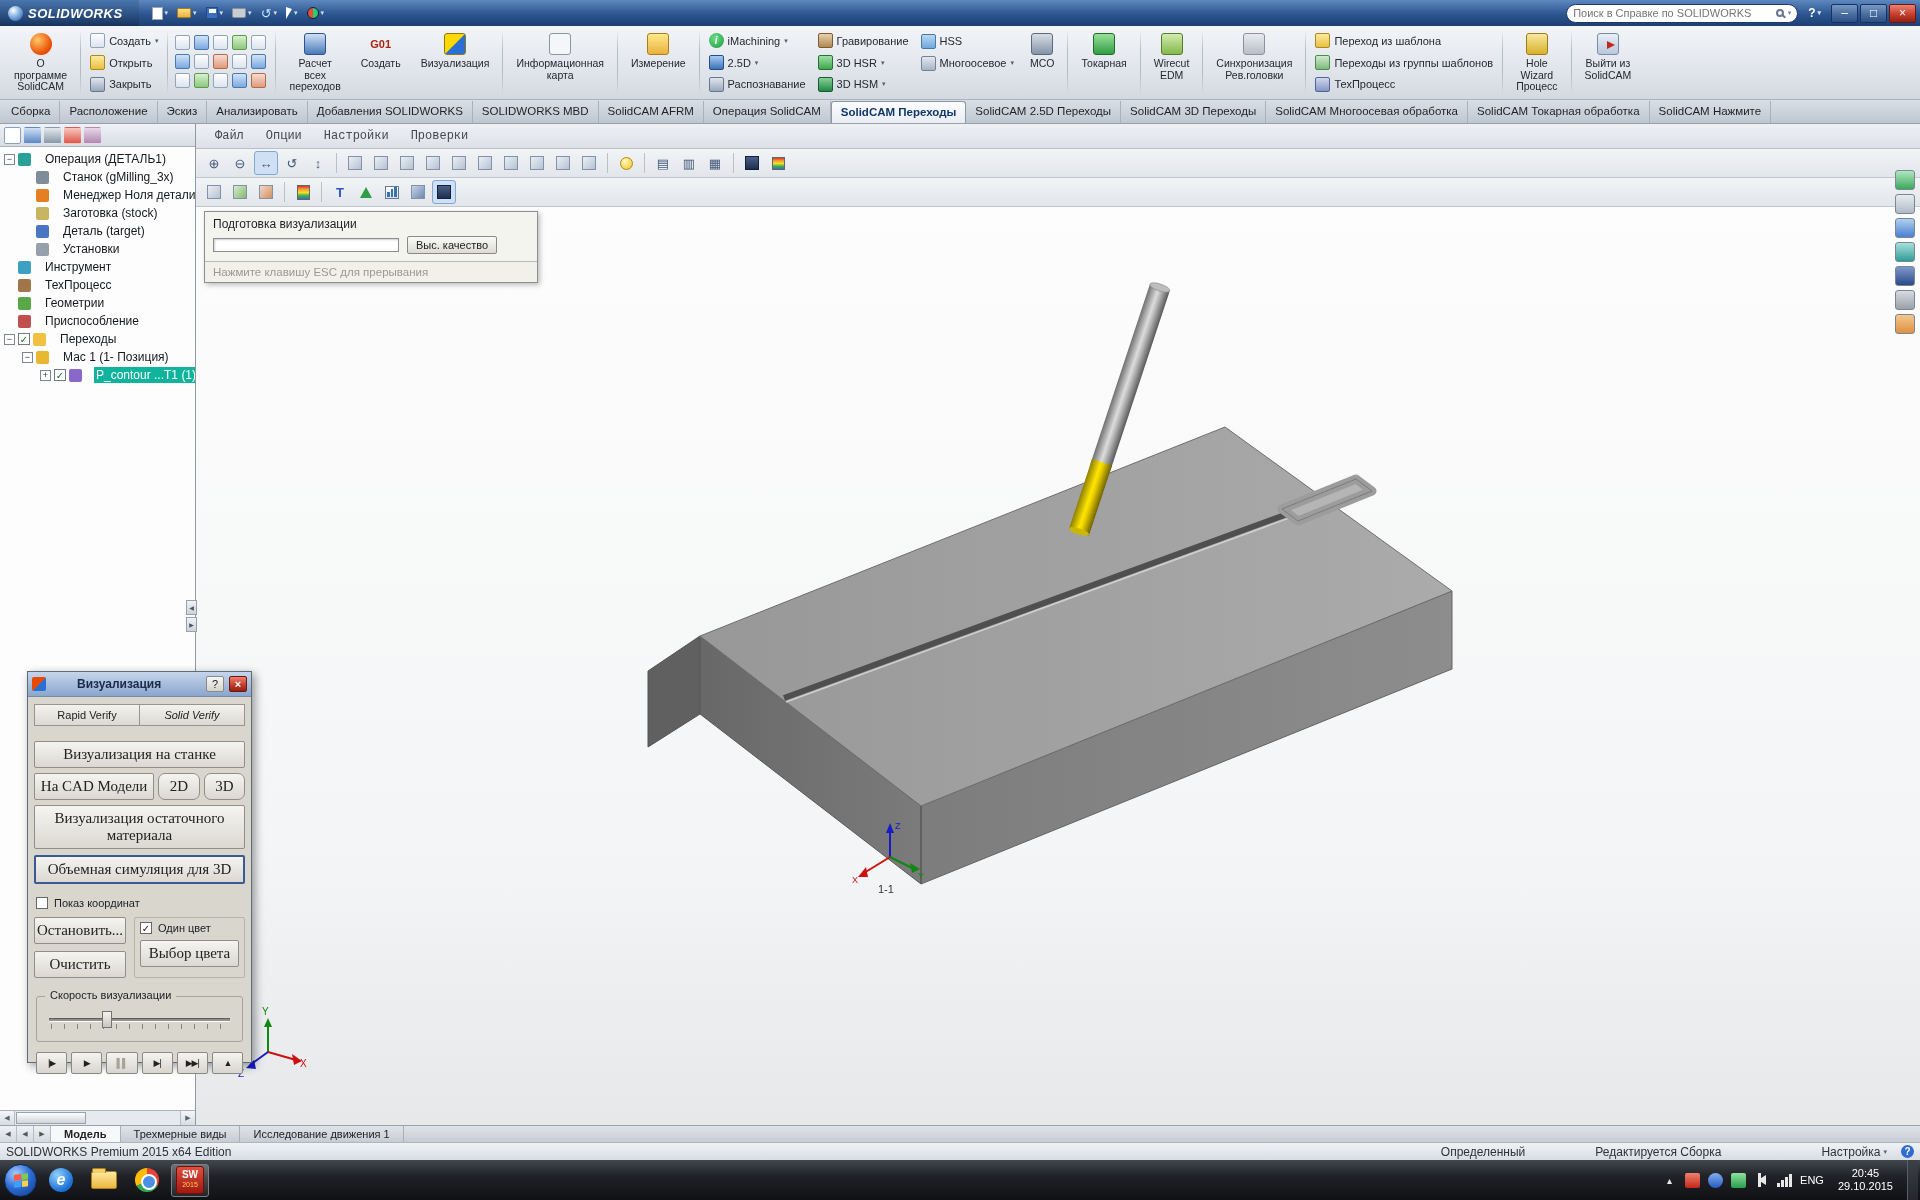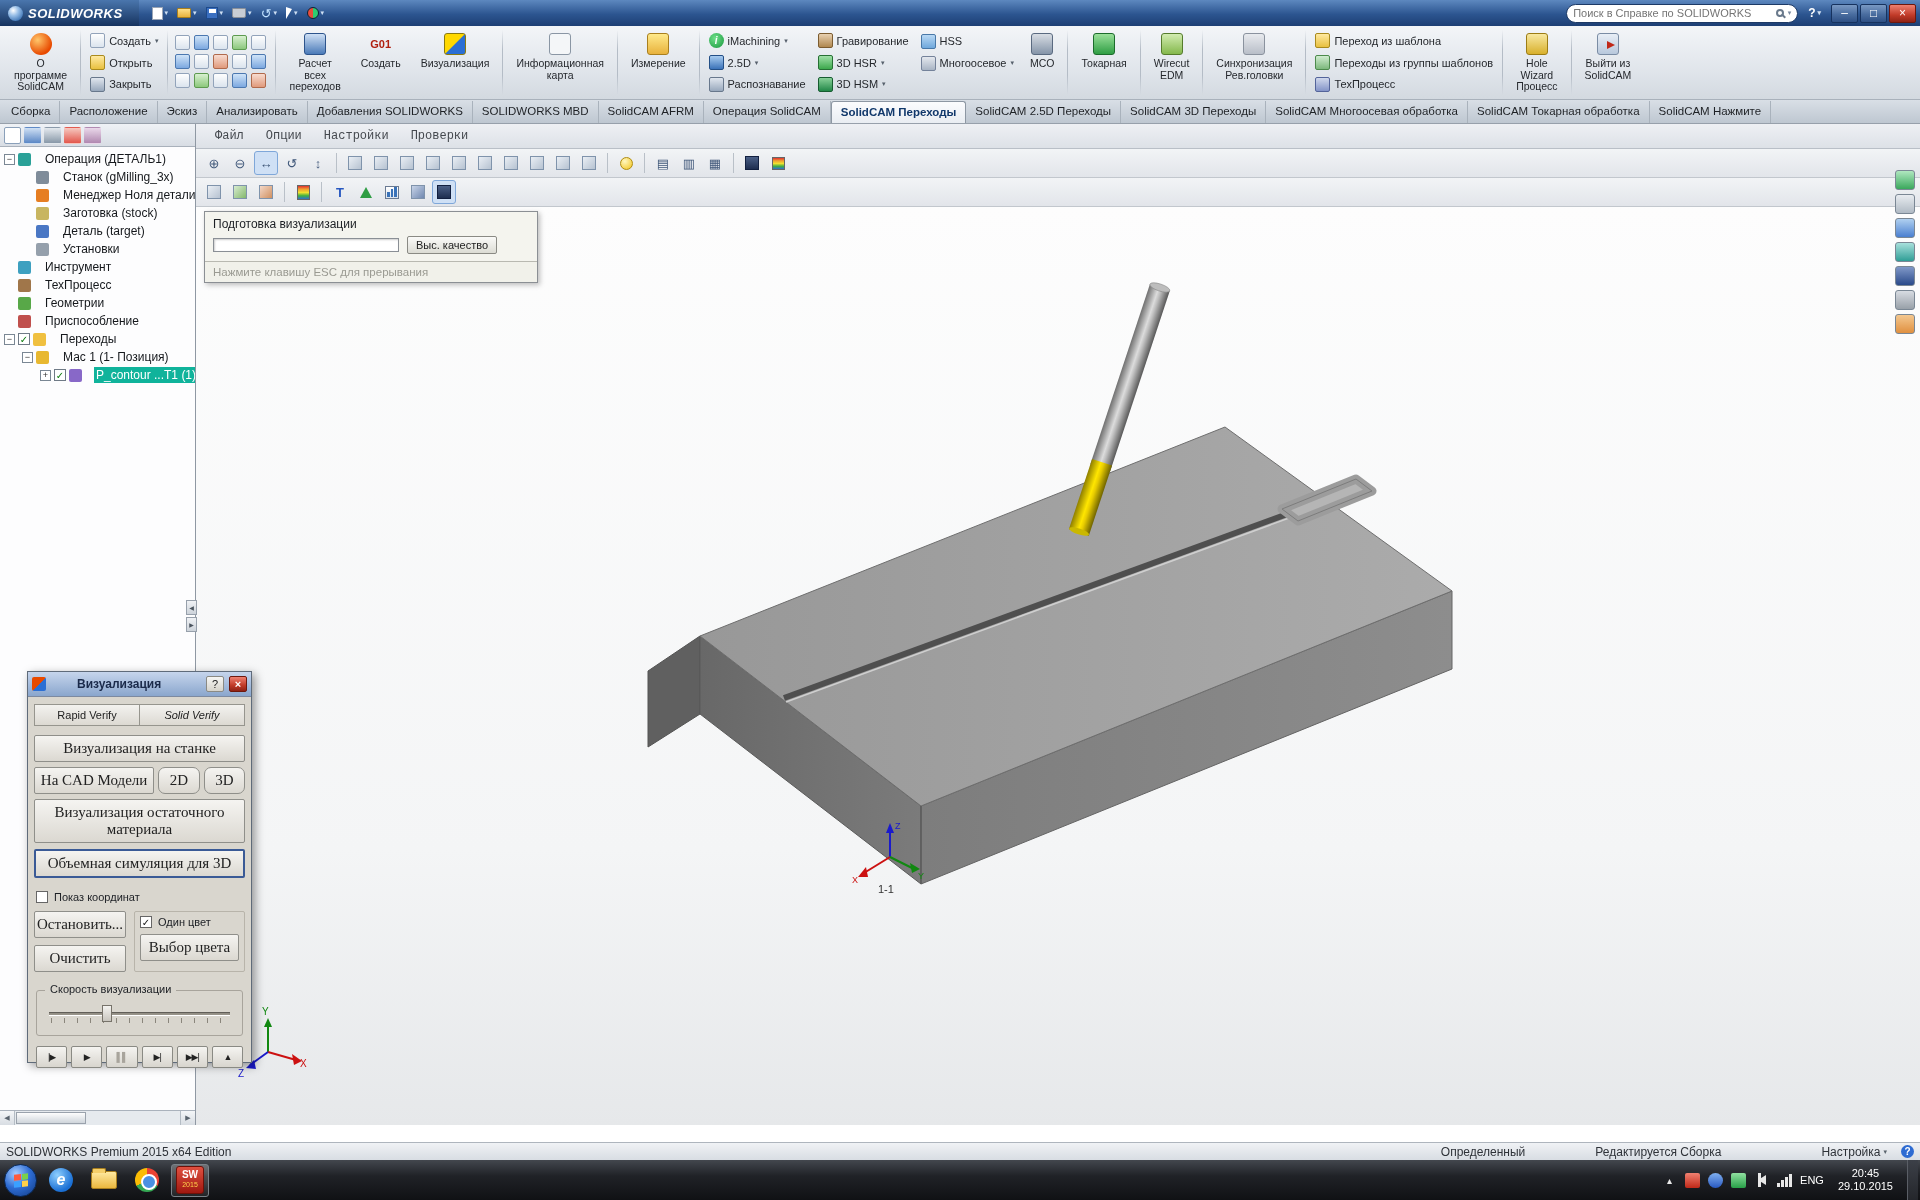--- a/index.html
+++ b/index.html
@@ -158,21 +158,21 @@
   .dlg { position:absolute; left:27px; top:671px; width:225px; height:392px; background:#d9d6ce;
     border:1px solid #5f6b7a; box-shadow:3px 3px 9px rgba(0,0,0,.4); z-index:10; display:flex; flex-direction:column; }
   .dlg-title { height:25px; background:linear-gradient(#c6d5ec,#8aa6cd); display:flex; align-items:center; gap:5px;
     padding:0 4px; border-bottom:1px solid #7d8aa0; flex:0 0 auto; }
   .dlg-ico { width:14px; height:14px; border-radius:2px; background:linear-gradient(135deg,#e84a00 50%,#2b6fd4 50%); }
   .dlg-title .t { flex:1; font-size:12px; font-weight:bold; color:#1a2a4a; padding-left:26px; }
   .dlg-hb { width:18px; height:16px; font-size:11px; display:flex; align-items:center; justify-content:center;
     background:linear-gradient(#f6f6f4,#d6d3cb); border:1px solid #8a8a84; border-radius:2px; color:#222; }
   .dlg-hb.close { background:linear-gradient(#ef8070,#c03a28 60%,#8f2215); border-color:#6e180d; color:#fff; font-weight:bold; }
   .dlg-body { padding:7px 6px 6px; flex:1; display:flex; flex-direction:column; }
-  .dtabrow { display:flex; margin-bottom:9px; }
+  .dtabrow { display:flex; margin-bottom:15px; }
   .dtab { flex:1; text-align:center; font-size:11px; padding:4px 0; background:linear-gradient(#f3f2ef,#dcd9d2);
     border:1px solid #96958e; color:#222; }
   .dtab + .dtab { border-left:none;font-style:italic; }
   .dbtn { display:block; width:100%; text-align:center; font-size:15px; padding:4px 0;
     background:linear-gradient(#f5f4f1,#dbd8d1); border:1px solid #8f8f8a; border-radius:2px; margin-bottom:5px; color:#222;font-family:Liberation Serif, serif; }
   .drow { display:flex; gap:4px; }
   .drow .dbtn.cad { flex:1.5; } .drow .dbtn.sm { flex:.5;border-radius:7px; }
   .dbtn.volume { border:2px solid #3a5a96; font-weight:normal; margin-top:1px; }
   .chkrow { display:flex; align-items:center; gap:6px; font-size:11px; color:#1c1f24; margin:8px 2px 6px; }
   .chk { width:12px; height:12px; border:1px solid #666; background:#fff; font-size:10px; line-height:11px; text-align:center; color:#111; flex:0 0 auto; }
@@ -834,20 +834,28 @@
         <span class="pbtn">|▶</span>
         <span class="pbtn">▶</span>
         <span class="pbtn disabled">▌▌</span>
         <span class="pbtn">▶|</span>
         <span class="pbtn">▶▶|</span>
         <span class="pbtn">▲</span>
       </div>
     </div>
   </div>
 
+  <div class="model-tabs">
+    <span class="mt-nav">◀</span>
+    <span class="mt-nav">◀</span>
+    <span class="mt-nav">▶</span>
+    <span class="mtab active">Модель</span>
+    <span class="mtab">Трехмерные виды</span>
+    <span class="mtab">Исследование движения 1</span>
+  </div>
 
   <div class="statusbar">
     <span class="sb-item">SOLIDWORKS Premium 2015 x64 Edition</span>
     <span style="flex:1"></span>
     <span class="sb-item" style="margin-right:70px">Определенный</span>
     <span class="sb-item" style="margin-right:100px">Редактируется Сборка</span>
     <span class="sb-item">Настройка</span>
     <span class="caret" style="color:#5a646e;margin-left:3px">▾</span>
     <span class="sb-help">?</span>
   </div>

